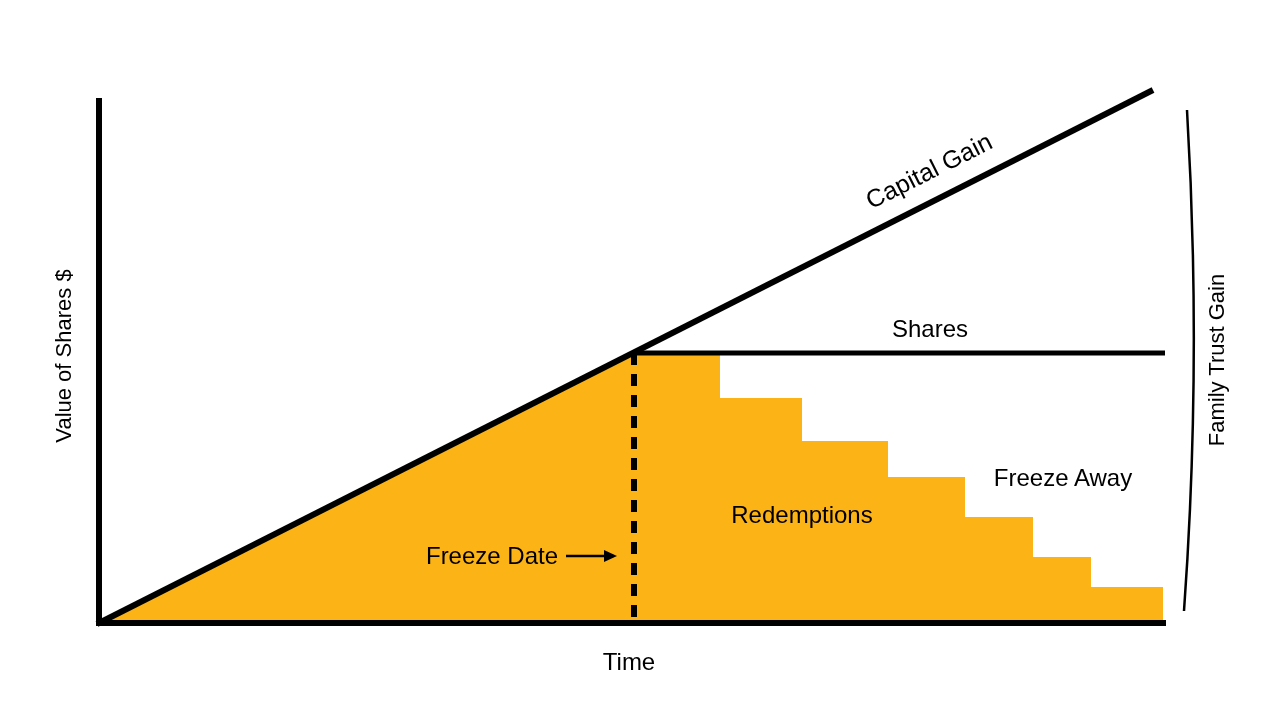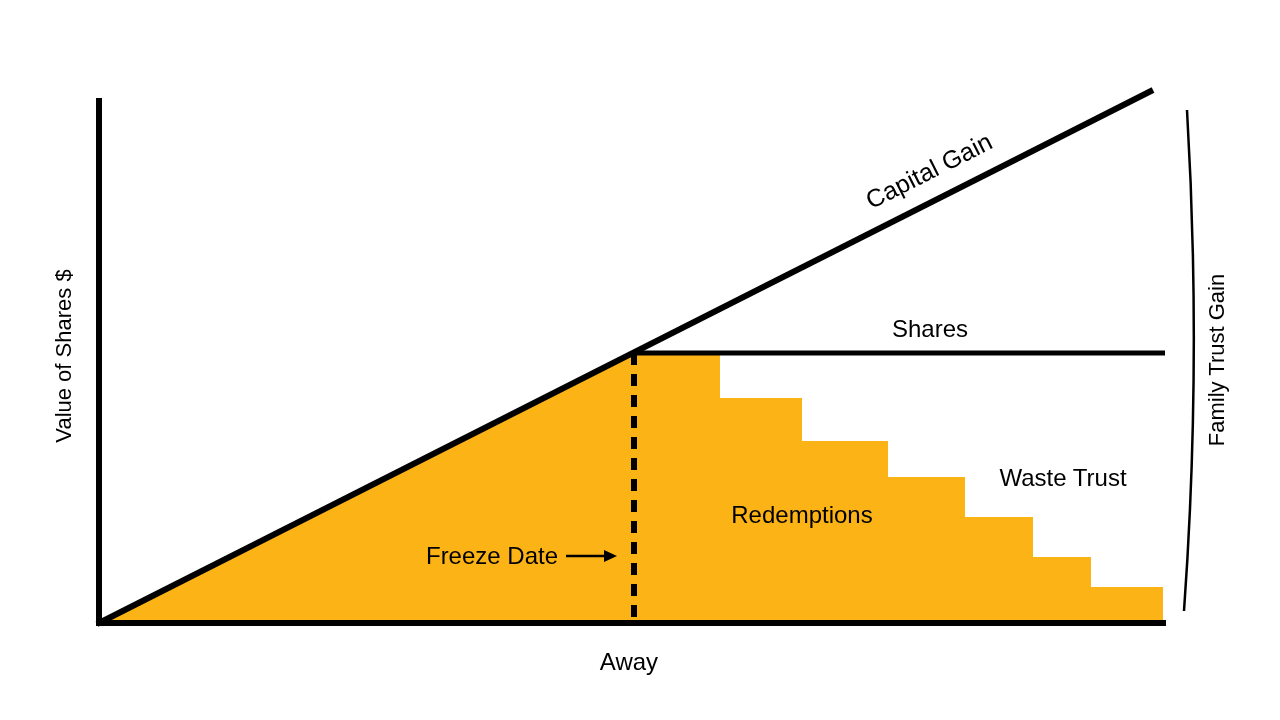--- a/index.html
+++ b/index.html
@@ -67,21 +67,21 @@
   </svg>
 
   <div class="lbl rot-ccw90" id="lbl-y-axis">Value of Shares $</div>
 
   <div class="lbl rot-diag" id="lbl-capital-gain">Capital Gain</div>
 
   <div class="lbl" id="lbl-freeze">Shares</div>
 
   <div class="lbl rot-ccw90" id="lbl-family-trust">Family Trust Gain</div>
 
-  <div class="lbl" id="lbl-waste-away">Waste Trust</div>
+  <div class="lbl" id="lbl-waste-away">Freeze Away</div>
 
   <div class="lbl" id="lbl-redemptions">Redemptions</div>
 
   <div class="lbl" id="lbl-freeze-date">Freeze Date</div>
 
-  <div class="lbl" id="lbl-time">Away</div>
+  <div class="lbl" id="lbl-time">Time</div>
 
 </div>
 
 </body></html>

